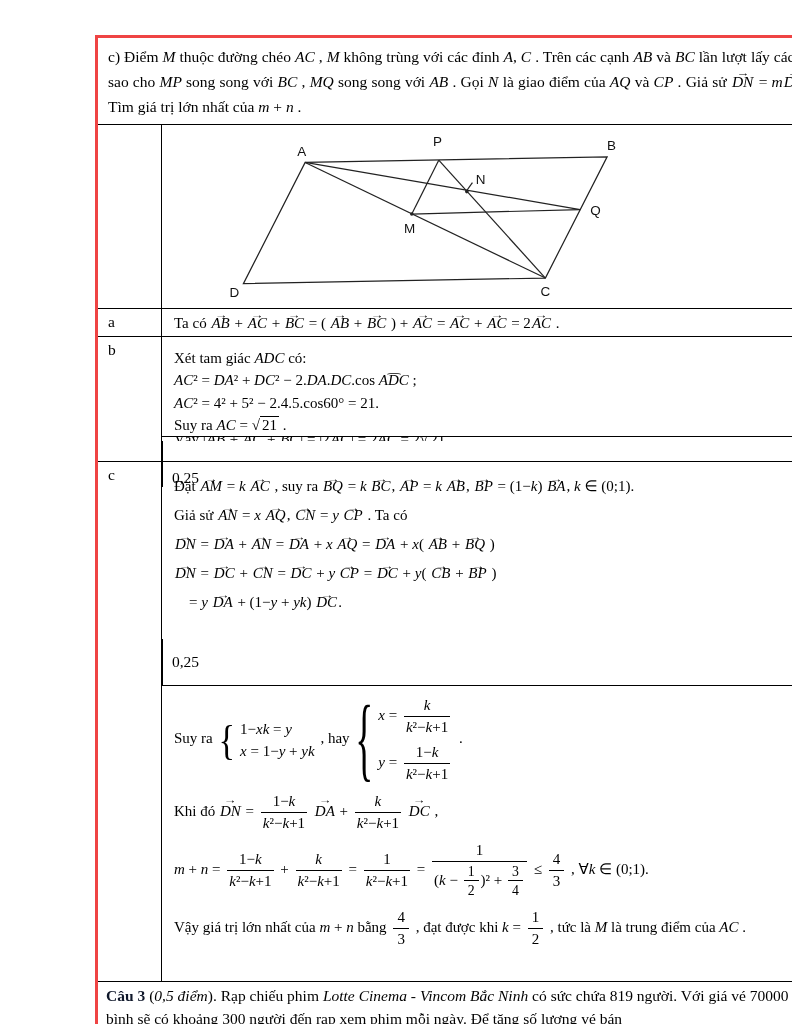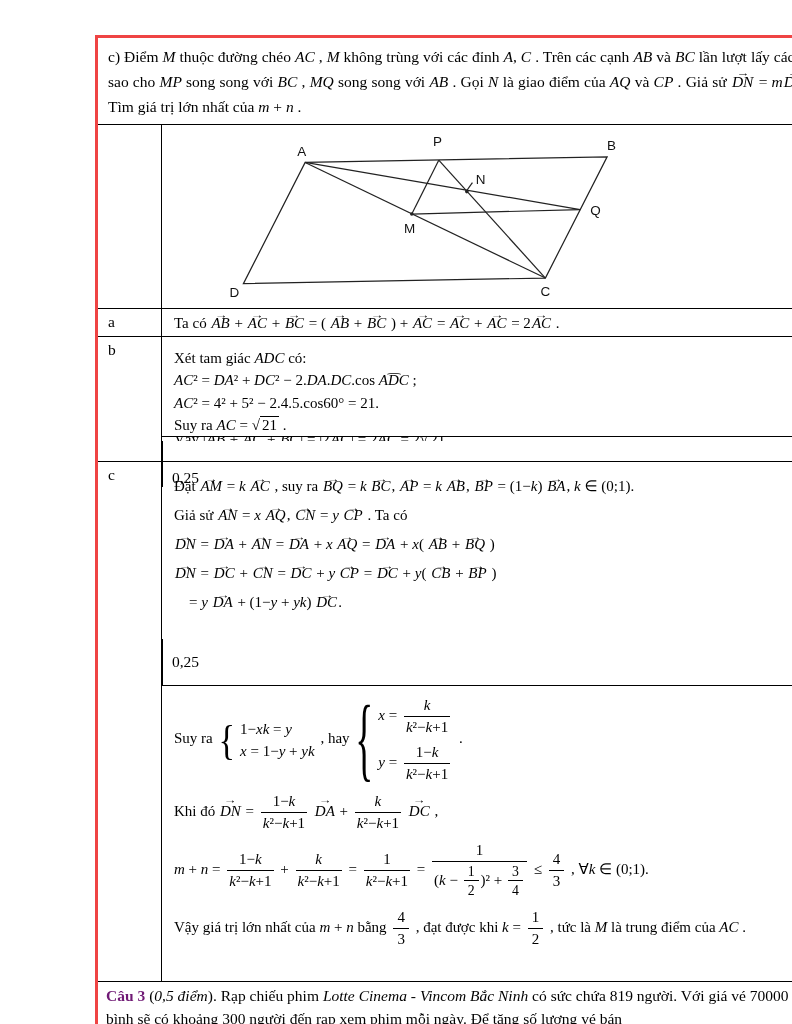--- a/index.html
+++ b/index.html
@@ -47,21 +47,21 @@
   .frac{display:inline-flex;flex-direction:column;text-align:center;vertical-align:middle;
         margin:0 3px;line-height:1.3;}
   .frac .fn{border-bottom:1px solid #000;padding:0 4px;display:block;}
   .frac .fd{padding:1px 2px 0;display:block;}
   .frac .frac{font-size:0.92em;margin:0 2px;}
   .cases{display:inline-flex;align-items:center;vertical-align:middle;margin:0 2px;}
   .cbr{font-size:2.3em;line-height:1;margin-right:5px;display:inline-block;transform:scaleY(1.2);}
   .cbr2{transform:scaleY(2.5);font-size:2.5em;}
   .cstack{display:inline-flex;flex-direction:column;align-items:flex-start;row-gap:0;}
   .cstack.gap{row-gap:6px;}
-  .blue{color:#701a75;}
+  .blue{color:#0f172a;}
   svg text{font-family:"Liberation Sans",sans-serif;font-size:12px;fill:#111;}
   svg line,svg polygon{stroke:#222;stroke-width:1.1;fill:none;}
 </style>
 </head>
 <body>
 
 <div class="page">
   <div class="doc-table">
 
     <div class="row h-stmt">

